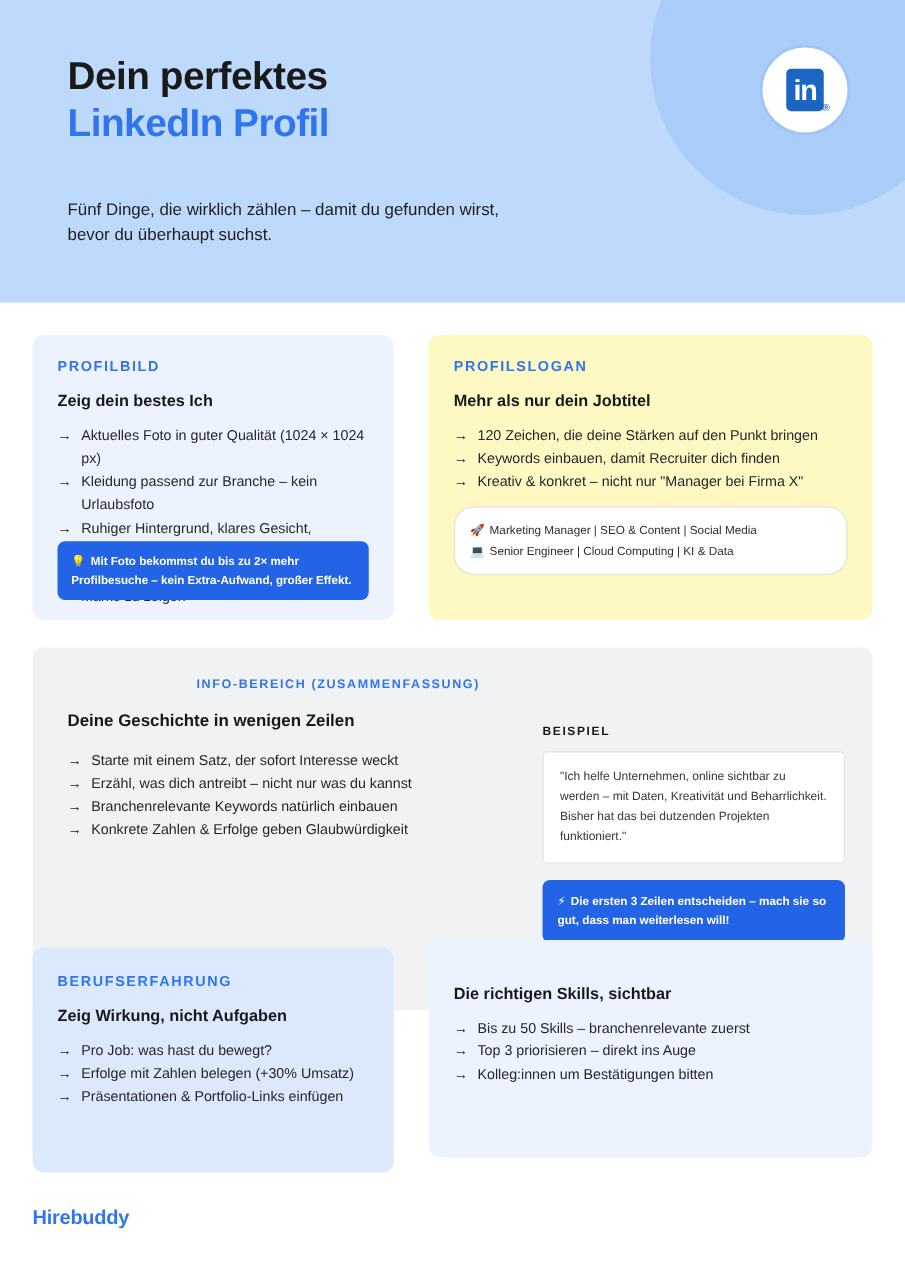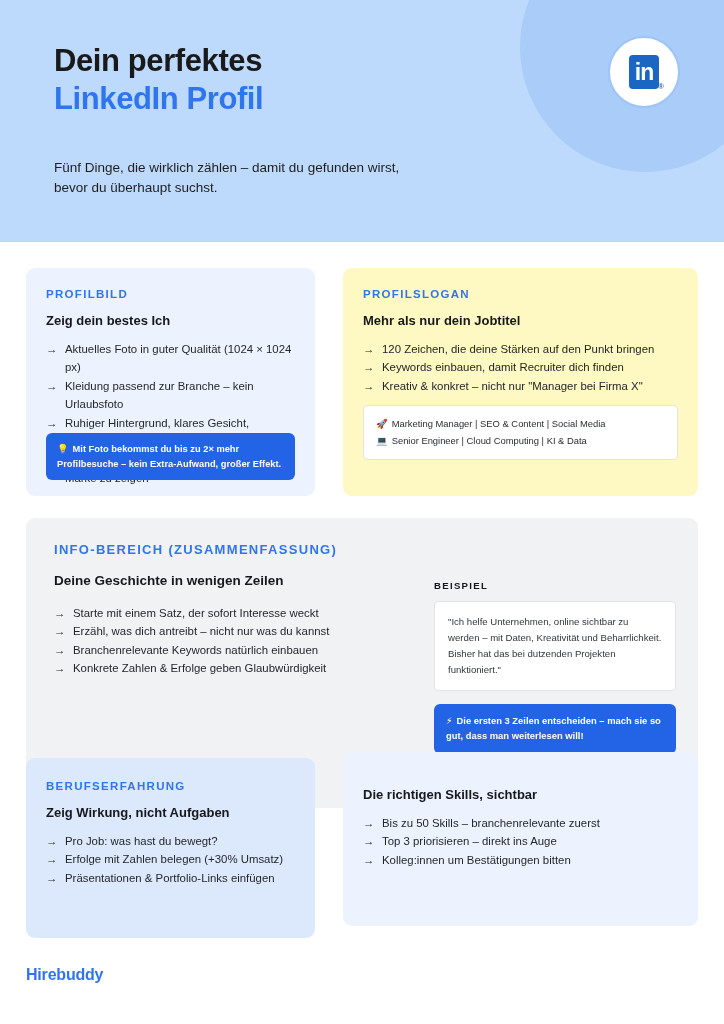--- a/index.html
+++ b/index.html
@@ -154,34 +154,34 @@
     margin-top: 22px;
     font-size: 10px;
     font-weight: bold;
     letter-spacing: 1.2px;
     color: #16181C;
   }
   .inspiration-box {
     margin-top: 10px;
     background: #ffffff;
     border: 1px solid #E7E2DA;
-    border-radius: 5px;
+    border-radius: 16px;
     padding: 10px 12px;
   }
   .inspiration-box .line {
     font-size: 9.4px;
     color: #2B2D33;
     line-height: 1.72;
   }
   .inspiration-box .emoji { margin-right: 4px; }
 
   
   #card-info { left: 26px; top: 518px; width: 672px; height: 290px; }
   .info-left { position: absolute; left: 28px; top: 24px; width: 330px; }
-  .info-left .card-kicker { font-size: 13px; letter-spacing: 1.3px; }
+  .info-left .card-kicker { font-size: 10px; letter-spacing: 1.3px; text-align: right; }
   .info-left .card-heading { font-size: 13.5px; margin-top: 16px; }
   .info-left .bullets { margin-top: 16px; }
   .info-right { position: absolute; left: 408px; top: 62px; width: 242px; }
   .beispiel-kicker {
     font-size: 9.6px;
     font-weight: bold;
     letter-spacing: 1.3px;
     color: #16181C;
   }
   .quote-box {

